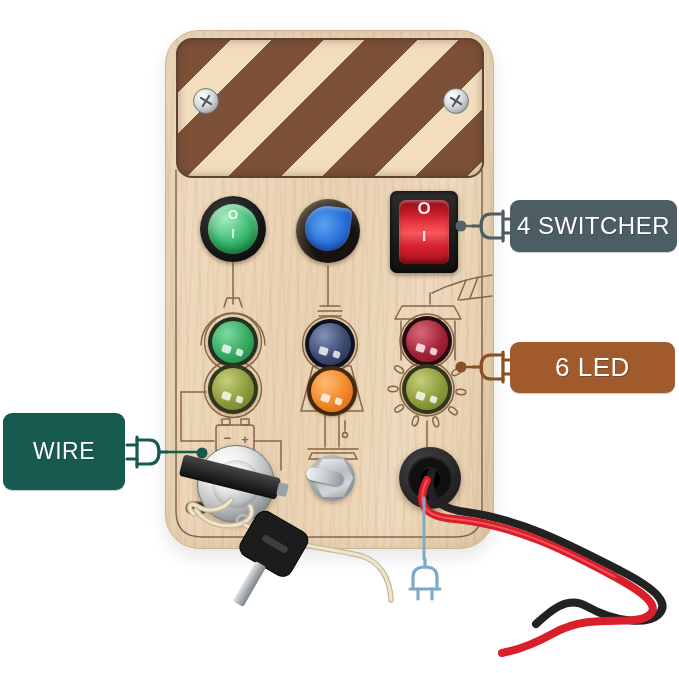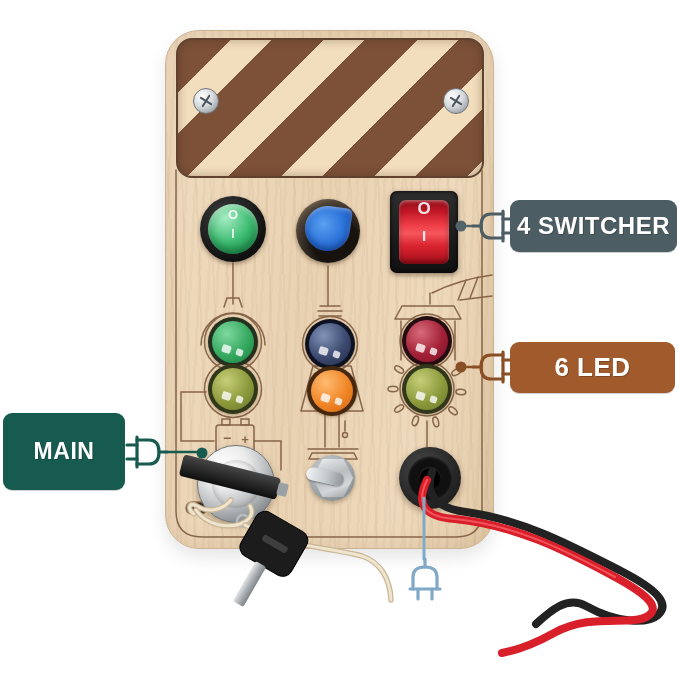--- a/index.html
+++ b/index.html
@@ -101,21 +101,21 @@
     background:#101010;box-shadow:inset 0 1px 3px rgba(255,255,255,0.18);}
   .socket::after{content:"";position:absolute;left:20px;top:20px;width:22px;height:22px;border-radius:50%;
     background:#000;box-shadow:inset 0 1px 2px rgba(255,255,255,0.2);}
 
   
   .engrave-layer{position:absolute;left:0;top:0;z-index:2;}
   .overlay-layer{position:absolute;left:0;top:0;z-index:4;}
 
   
   .callout{position:absolute;z-index:5;border-radius:9px;display:flex;align-items:center;justify-content:center;
-    color:#fff;font-weight:700;text-align:center;box-shadow:0 1px 0 rgba(0,0,0,0.18);
+    color:#fff;font-weight:400;text-align:center;box-shadow:0 1px 0 rgba(0,0,0,0.18);
     text-shadow:1px 1px 0 rgba(0,0,0,0.2);letter-spacing:0.5px;}
   .c-switcher{left:510px;top:200px;width:167px;height:52px;background:#4d5d64;font-size:24px;}
   .c-led{left:510px;top:342px;width:165px;height:51px;background:#a15a2b;font-size:26px;}
   .c-main{left:3px;top:413px;width:122px;height:77px;background:#175a4f;font-size:23px;line-height:1.3;}
   .c-plug{left:333px;top:600px;width:177px;height:62px;background:#84aac6;font-size:23px;line-height:1.25;}
 </style>
 </head>
 <body>
 
 <div class="stage">
@@ -302,17 +302,17 @@
   </svg>
 
   <div class="callout c-switcher">
     <span>4 SWITCHER</span>
   </div>
   <div class="callout c-led">
     <span>6 LED</span>
   </div>
   <div class="callout c-main">
     <span>
-      <span>MAIN</span><br>
+      <span>WIRE</span><br>
     </span>
   </div>
 
 </div>
 
 </body></html>

